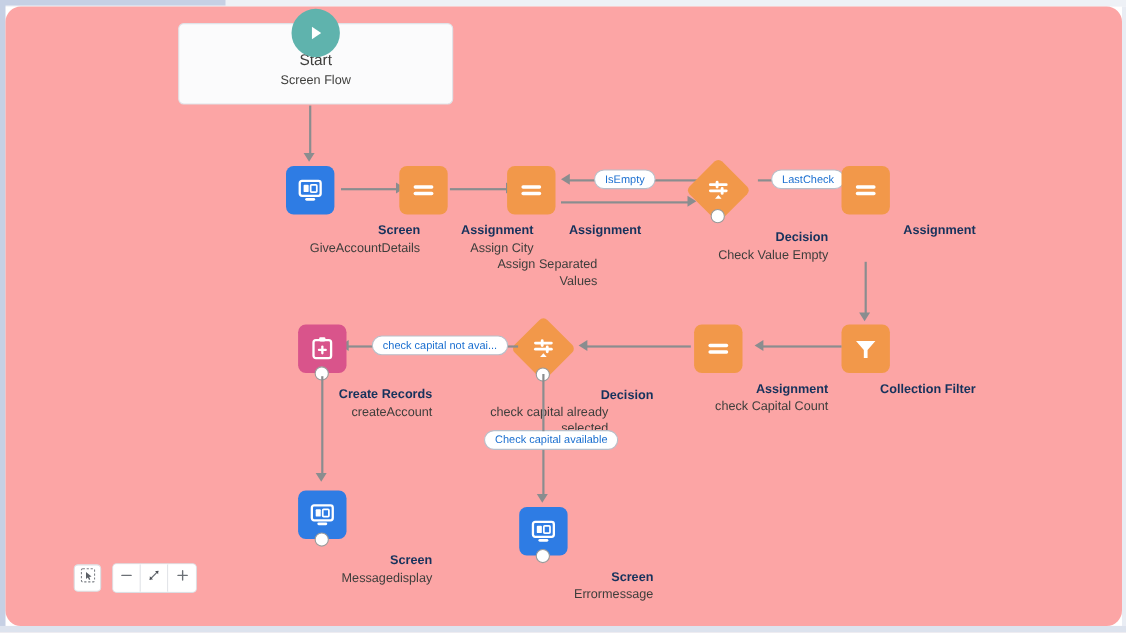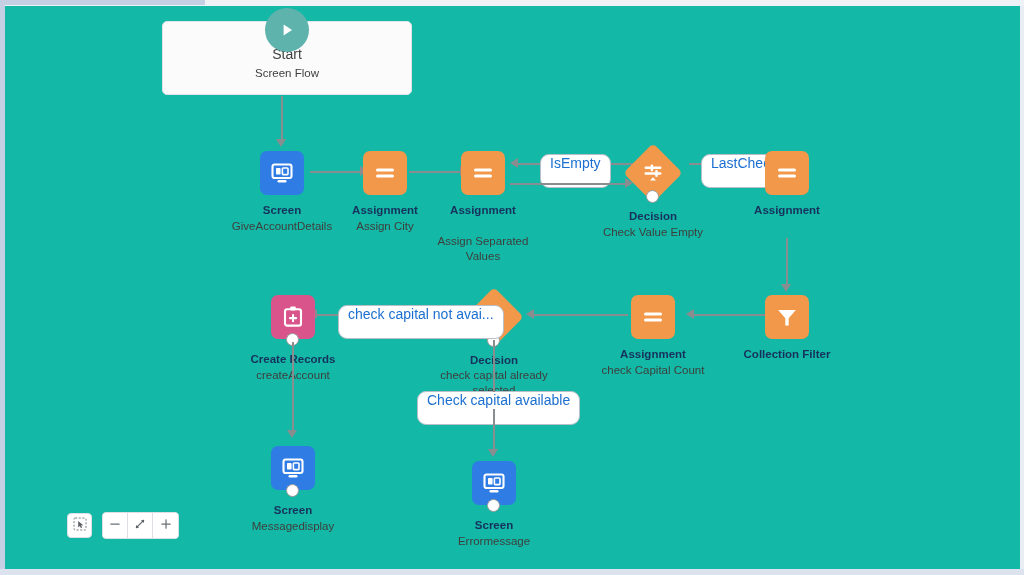--- a/index.html
+++ b/index.html
@@ -39,30 +39,31 @@
   }
   .frame-edge-right {
     position: absolute; right: 0; top: 6px; width: 4px; height: 563px;
     background: #e9edf4;
   }
 
   #canvas {
     position: absolute;
     left: 5px; top: 6px;
     width: 1015px; height: 563px;
-    background: #14b8a6;
+    background: #fca5a5;
     overflow: hidden;
+    border-radius: 14px;
   }
 
   
   .node {
     position: absolute;
     width: 200px;
     margin-left: -100px;
-    text-align: center;
+    text-align: right;
     user-select: none;
   }
   .node-shape-wrap {
     position: relative;
     height: 48px;
     display: flex;
     align-items: center;
     justify-content: center;
   }
   .tile {
@@ -178,28 +179,28 @@
   }
   .arrow-left {
     border-top: 5.5px solid transparent;
     border-bottom: 5.5px solid transparent;
     border-right: 8px solid #8a8d8f;
   }
 
   
   .pill {
     position: absolute;
-    height: 34px;
+    height: 18px;
     line-height: 17px;
     padding: 0 9px;
     border: 1px solid #b9bfc9;
     border-radius: 9px;
     background: #ffffff;
     color: #1b6fd0;
-    font-size: 14px;
+    font-size: 10px;
     white-space: nowrap;
     box-sizing: border-box;
   }
 
   
   #zoom-toolbar {
     position: absolute;
     left: 62px;
     bottom: 30px;
     display: flex;
@@ -419,21 +420,21 @@
               <rect x="8.95" y="13.05" width="8.2" height="2.1" rx="1" fill="#ffffff"></rect>
             </svg>
           </div>
           <div class="nub"></div>
         </div>
       </div>
       <div class="node-title" style="margin-top:11px;">Create Records</div>
       <div class="node-sub">createAccount</div>
     </div>
 
-    <div class="pill" style="left:412px; top:385px;">Check capital available</div>
+    <div class="pill" style="left:435px; top:385px;">Check capital available</div>
 
     <div class="conn conn-v" style="left:488px; top:334px; height:52px;"></div>
     <div class="conn conn-v" style="left:488px; top:403px; height:42px;"></div>
     <div class="arrow arrow-down" style="left:483px; top:443px;"></div>
 
     <div class="conn conn-v" style="left:287px; top:336px; height:90px;"></div>
     <div class="arrow arrow-down" style="left:282px; top:424px;"></div>
 
     <div class="node" style="left:288px; top:438px;">
       <div class="node-shape-wrap">

